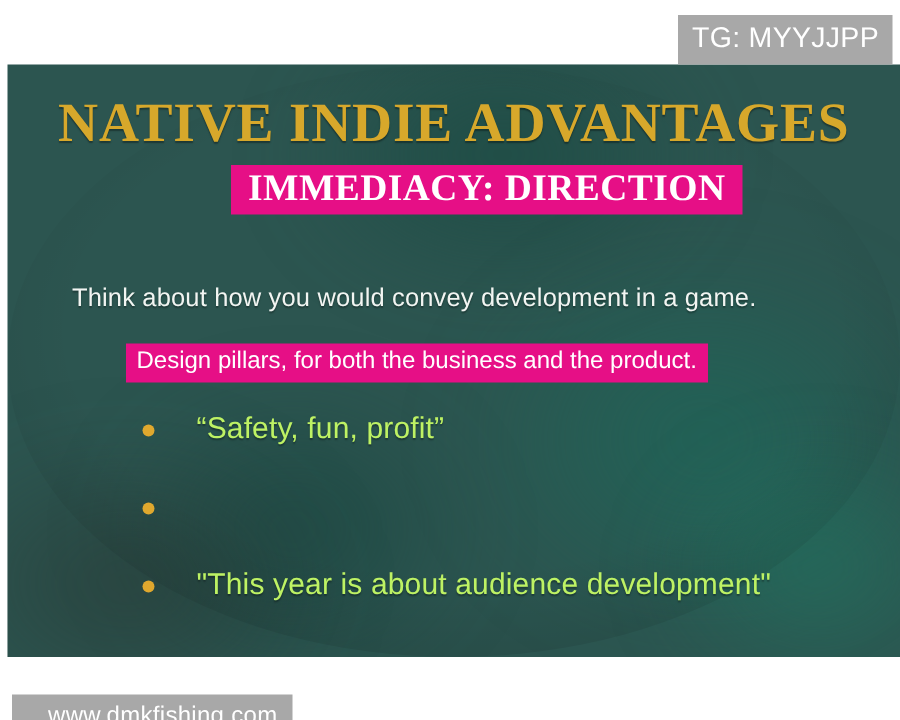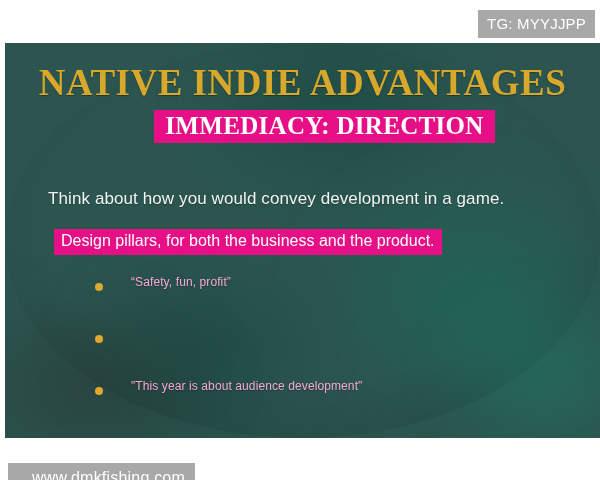--- a/index.html
+++ b/index.html
@@ -119,21 +119,21 @@
     top: 146px;
     font-size: 17px;
     color: #f2f5f2;
     letter-spacing: 0.1px;
     text-shadow: 0 1px 1px rgba(0,0,0,0.3);
     white-space: nowrap;
   }
 
   #pillars-row {
     position: absolute;
-    left: 49px;
+    left: 79px;
     top: 186px;
   }
   #pillars-line {
     display: inline-block;
     background-color: #e60f86;
     color: #ffffff;
     font-size: 16px;
     padding: 4px 7px 5px 7px;
     line-height: 1.05;
     white-space: nowrap;
@@ -155,39 +155,39 @@
     top: 8px;
     width: 8px;
     height: 8px;
     border-radius: 50%;
     background-color: #e0a82e;
   }
   .bullet-text {
     position: absolute;
     left: 36px;
     top: 0;
-    font-size: 12px;
-    color: #f9a8d4;
+    font-size: 20px;
+    color: #bef264;
     letter-spacing: 0.1px;
     text-shadow: 0 1px 1px rgba(0,0,0,0.3);
     white-space: nowrap;
   }
 
   
   .watermark {
     position: absolute;
     background-color: #a8a8a8;
     color: #ffffff;
     font-family: "Liberation Sans", sans-serif;
     letter-spacing: 0.2px;
   }
   #wm-top {
     right: 5px;
     top: 10px;
-    font-size: 15px;
+    font-size: 19px;
     padding: 5px 9px 6px 9px;
   }
   #wm-bottom {
     left: 8px;
     top: 463px;
     font-size: 16px;
     padding: 6px 10px 7px 24px;
   }
 </style>
 </head>

